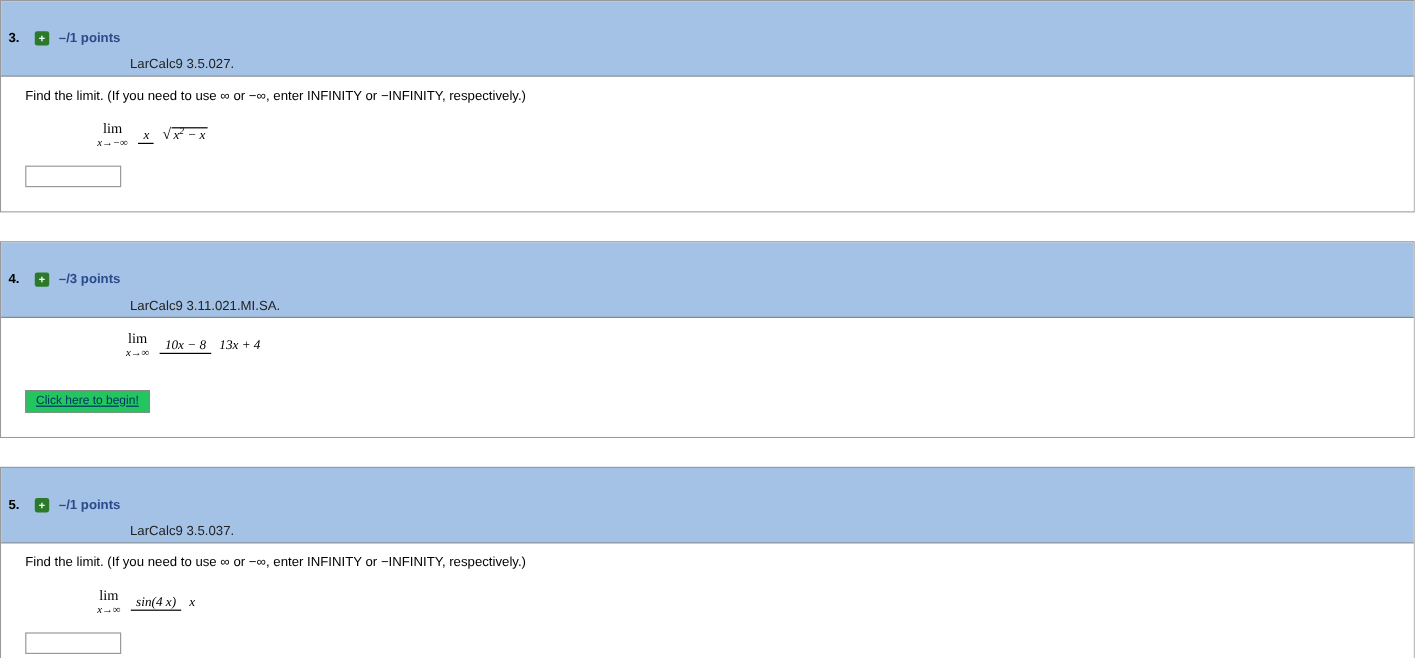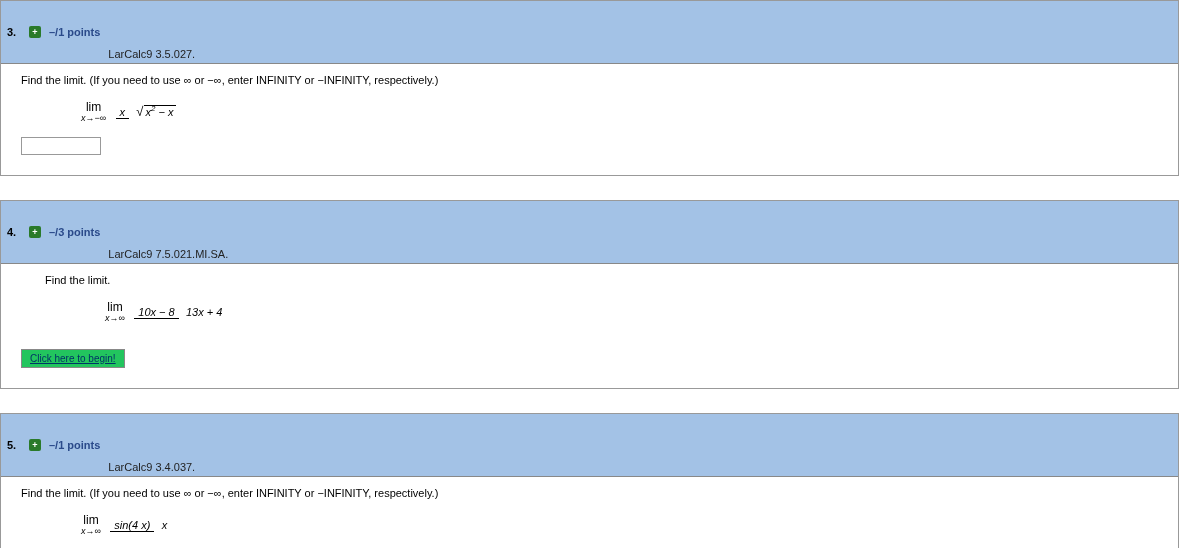--- a/index.html
+++ b/index.html
@@ -95,21 +95,21 @@
     background: #22c55e;
     padding: 3px 8px;
     font-size: 10px;
     color: #003366;
     text-decoration: underline;
     cursor: pointer;
     margin-top: 20px;
   }
   
   .math {
-    font-family: Liberation Sans, sans-serif;
+    font-family: Liberation Serif, serif;
     font-size: 12px;
     padding-left: 60px;
     margin-bottom: 6px;
   }
   .lim-block { display: inline-block; vertical-align: middle; text-align: center; margin-right: 6px; }
   .lim-top { font-size: 12px; }
   .lim-sub { font-size: 9px; display: block; margin-top: -1px; font-style: italic; }
   .frac { display: inline-block; vertical-align: middle; text-align: center; font-style: italic; }
   .frac-top { border-bottom: 1px solid #000; padding: 0 4px; font-size: 11px; }
   .frac-bot { padding: 0 4px; font-size: 11px; text-align: center; }
@@ -147,46 +147,45 @@
     </div>
     <input class="answer-input" type="text" style="">
   </div>
 </div>
 
 <div class="question">
   <div class="q-header">
     <span class="q-num">4.</span>
     <span class="plus-icon">+</span>
     <span class="points">–/3 points</span>
-    <span class="source">LarCalc9 7.5.021.MI.SA.</span>
+    <span class="source">LarCalc9 3.11.021.MI.SA.</span>
   </div>
   <div class="q-body">
     <div class="tutorial-content">
-      <div class="instruction">Find the limit.</div>
       <div class="math">
         <span class="lim-block">
           <span class="lim-top">lim</span>
           <span class="lim-sub">x→∞</span>
         </span>
         <span class="frac">
           <span class="frac-top">10x − 8</span>
           <span class="frac-bot">13x + 4</span>
         </span>
       </div>
     </div>
     <span class="begin-btn">Click here to begin!</span>
   </div>
 </div>
 
 <div class="question">
   <div class="q-header">
     <span class="q-num">5.</span>
     <span class="plus-icon">+</span>
     <span class="points">–/1 points</span>
-    <span class="source">LarCalc9 3.4.037.</span>
+    <span class="source">LarCalc9 3.5.037.</span>
   </div>
   <div class="q-body">
     <div class="instruction">Find the limit. (If you need to use ∞ or −∞, enter INFINITY or −INFINITY, respectively.)</div>
     <div class="math">
       <span class="lim-block">
         <span class="lim-top">lim</span>
         <span class="lim-sub">x→∞</span>
       </span>
       <span class="frac">
         <span class="frac-top">sin(4 x)</span>

